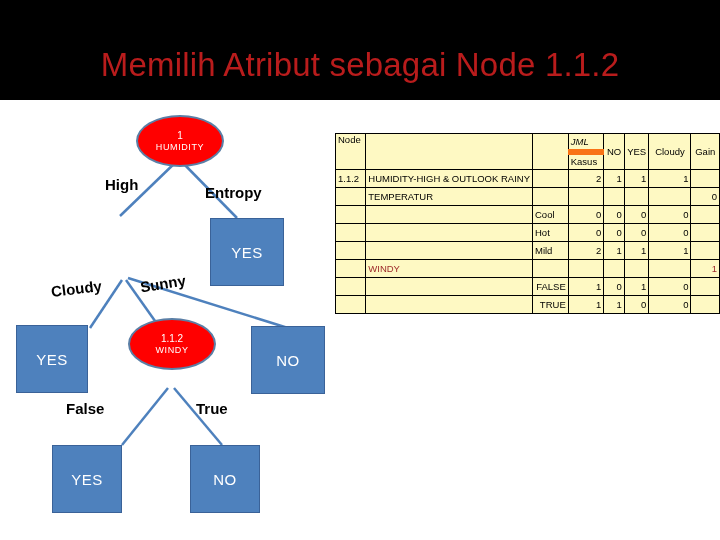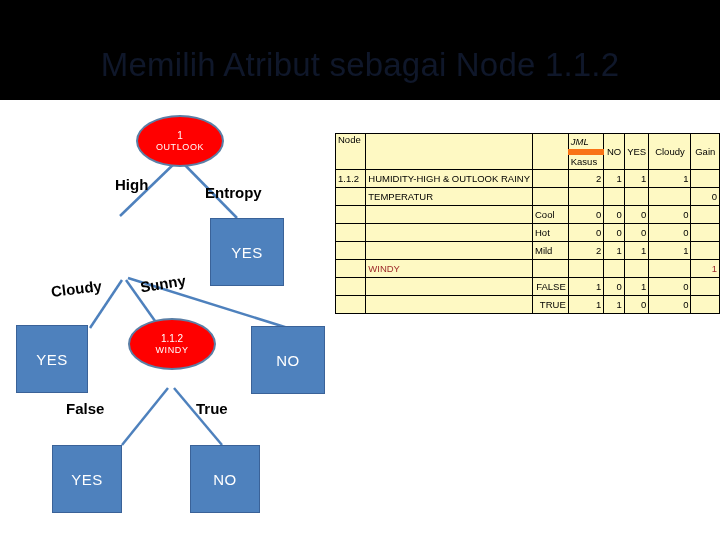--- a/index.html
+++ b/index.html
@@ -8,21 +8,21 @@
     font-family:"Liberation Sans", sans-serif;
   }
   #stage{position:absolute;left:0;top:0;width:720px;height:540px;}
 
   
   .title-band{
     position:absolute;left:0;top:0;width:720px;height:100px;background:#000000;
   }
   .slide-title{
     position:absolute;left:0;top:46px;width:720px;text-align:center;
-    color:#0f172a;font-size:33px;font-weight:400;letter-spacing:.2px;
+    color:#b91c1c;font-size:33px;font-weight:400;letter-spacing:.2px;
     font-family:"Liberation Sans", sans-serif;white-space:nowrap;
   }
 
   
   .tree-layer{position:absolute;left:0;top:100px;width:360px;height:440px;}
   .edge-svg{position:absolute;left:0;top:0;width:360px;height:440px;}
 
   .node-ellipse{
     position:absolute;background:#FF0000;border:2px solid #5B7FA6;
     border-radius:50%;box-sizing:border-box;
@@ -93,21 +93,21 @@
 
       <line x1="128" y1="178" x2="288" y2="228" stroke="#4E81BD" stroke-width="2.5"></line>
 
       <line x1="168" y1="288" x2="122" y2="345" stroke="#4E81BD" stroke-width="2.5"></line>
 
       <line x1="174" y1="288" x2="222" y2="345" stroke="#4E81BD" stroke-width="2.5"></line>
     </svg>
 
     <div class="node-ellipse" style="left:136px;top:15px;width:88px;height:52px;">
       <span class="nid">1</span>
-      <span class="nattr">OUTLOOK</span>
+      <span class="nattr">HUMIDITY</span>
     </div>
 
 
     <div class="node-ellipse" style="left:128px;top:218px;width:88px;height:52px;">
       <span class="nid">1.1.2</span>
       <span class="nattr">WINDY</span>
     </div>
 
     <div class="leaf-box" style="left:210px;top:118px;width:74px;height:68px;">
       <span>YES</span>
@@ -122,21 +122,21 @@
     </div>
 
     <div class="leaf-box" style="left:52px;top:345px;width:70px;height:68px;">
       <span>YES</span>
     </div>
 
     <div class="leaf-box" style="left:190px;top:345px;width:70px;height:68px;">
       <span>NO</span>
     </div>
 
-    <div class="edge-label" style="left:115px;top:76px;">High</div>
+    <div class="edge-label" style="left:105px;top:76px;">High</div>
     <div class="edge-label" style="left:205px;top:84px;">Entropy</div>
     <div class="edge-label rot-cloudy" style="left:51px;top:180px;">Cloudy</div>
     <div class="edge-label rot-sunny" style="left:140px;top:175px;">Sunny</div>
     <div class="edge-label" style="left:66px;top:300px;">False</div>
     <div class="edge-label" style="left:196px;top:300px;">True</div>
   </div>
 
   <table class="calc-table">
     <thead>
       <tr>

